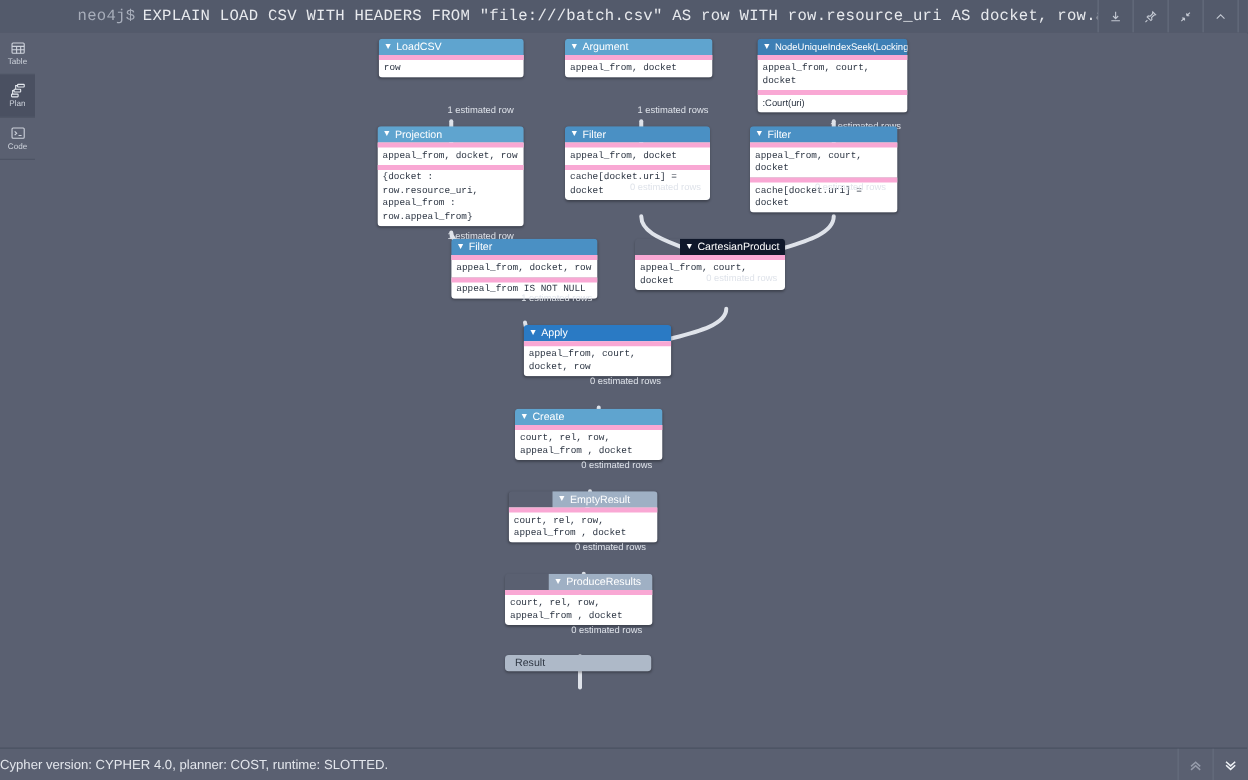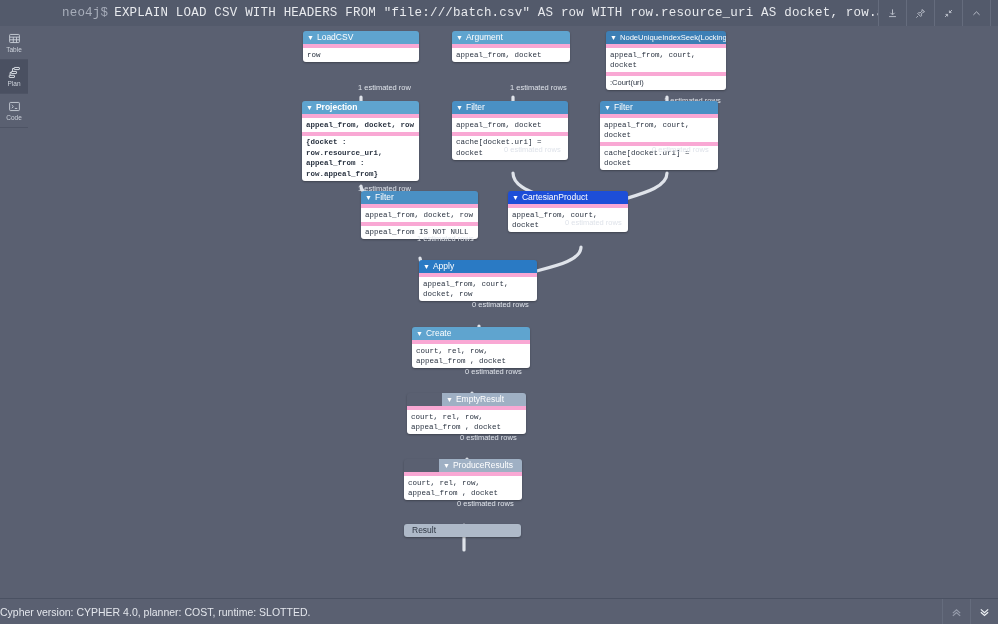--- a/index.html
+++ b/index.html
@@ -90,21 +90,21 @@
     border-top:4px solid #f9a8d4;
     white-space:pre-wrap;
     word-break:break-word;
   }
   .node-row:first-of-type{border-top:none;}
 
   
   .h-light{background:#5fa4cf;}
   .h-mid{background:#4a90c4;}
   .h-blue{background:#2a7ac4;}
-  .h-navy{background:#1d4ed8;}
+  .h-navy{background:#0f172a;margin-left:36px;}
   .h-steel{background:#3d7fb5;}
   .h-pale{background:#9fb0c4;margin-left:35px;}
 
   .result-box{
     position:absolute;
     background:#aeb9c8;
     border-radius:3px;
     box-shadow:0 1px 2px rgba(0,0,0,.3);
   }
   .result-box .lbl{
@@ -291,21 +291,21 @@
     <div class="node" style="left:578px;top:5px;width:120px;">
       <div class="node-head h-steel">
         <span class="caret">▼</span>
         <span style="font-size:7.6px;">NodeUniqueIndexSeek(Locking)</span>
       </div>
       <div class="node-row">appeal_from, court, docket</div>
       <div class="node-row" style="font-family:'Liberation Sans',sans-serif;font-size:7.5px;">:Court(uri)</div>
     </div>
     <div class="rowlabel" style="left:636px;top:70px;">1 estimated rows</div>
 
-    <div class="node" style="left:274px;top:75px;width:117px;font-weight:bold;">
+    <div class="node" style="left:274px;top:75px;width:117px;">
       <div class="node-head h-light">
         <span class="caret">▼</span>
         <span>Projection</span>
       </div>
       <div class="node-row">appeal_from, docket, row</div>
       <div class="node-row">{docket : row.resource_uri, appeal_from : row.appeal_from}</div>
     </div>
     <div class="rowlabel" style="left:330px;top:158px;">1 estimated row</div>
 
     <div class="node" style="left:424px;top:75px;width:116px;">

